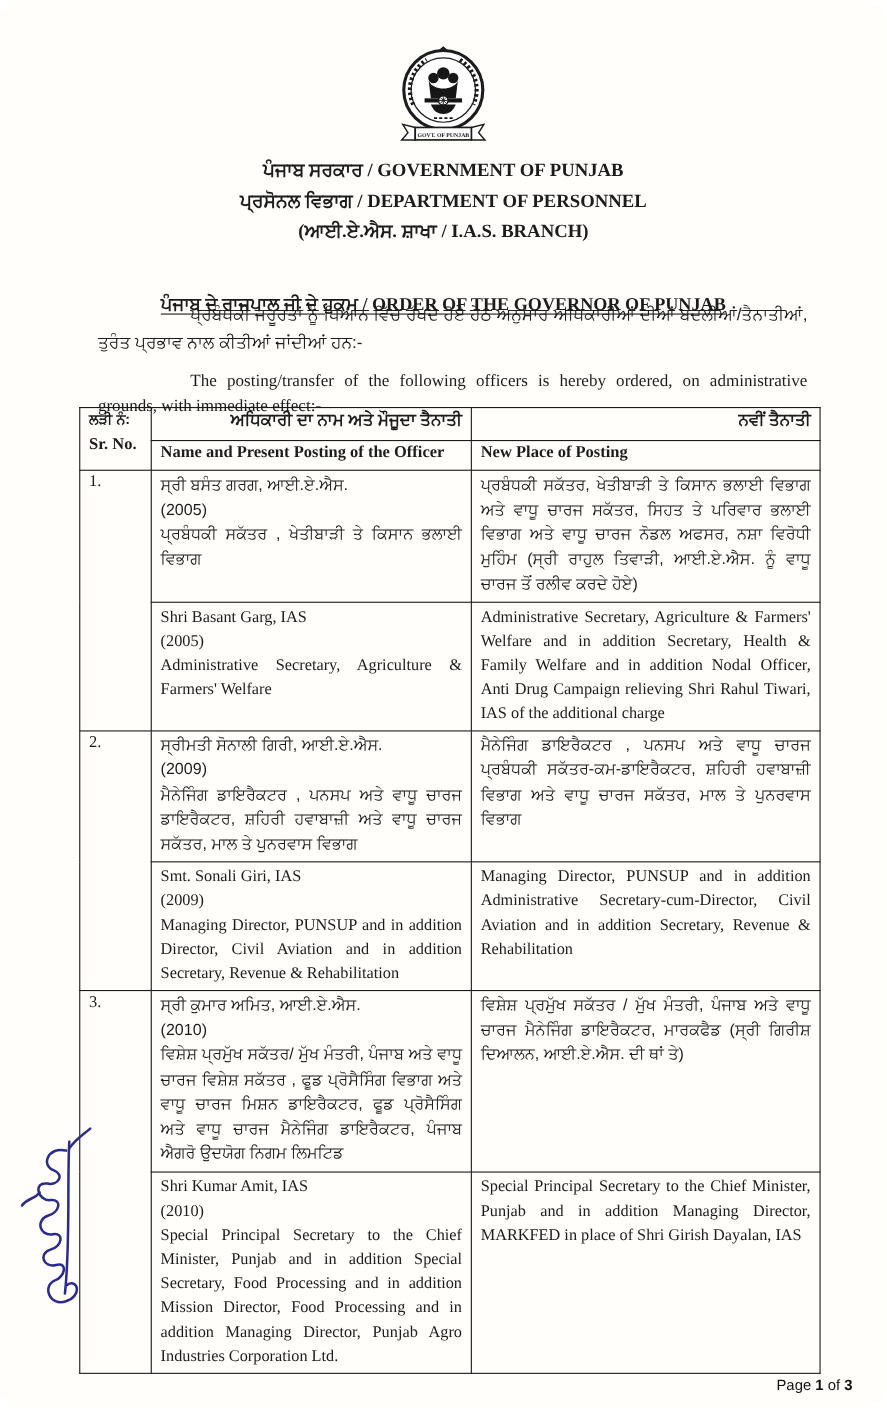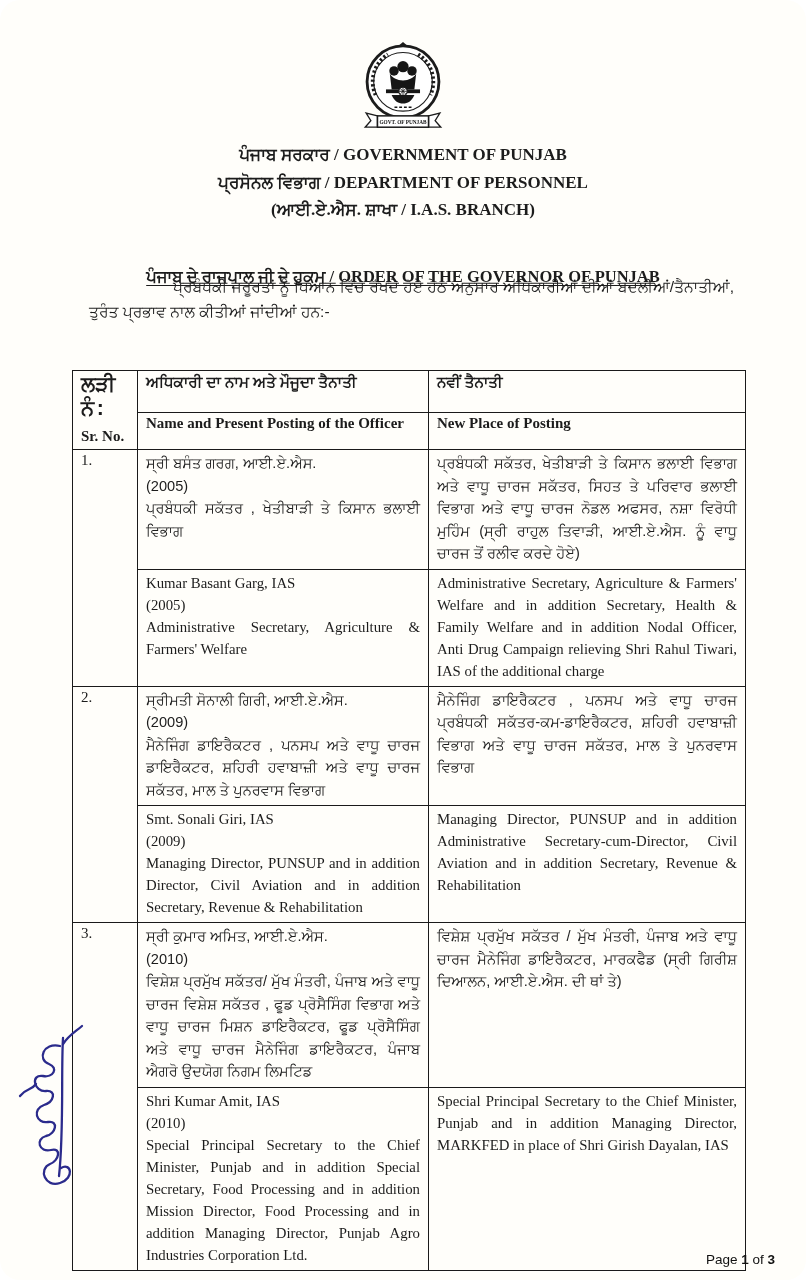--- a/index.html
+++ b/index.html
@@ -24,24 +24,24 @@
   .intro p{margin:11px;text-align:justify;text-indent:84px;}
   .intro .pb-text{font-family:"Liberation Sans",sans-serif;font-size:15.5px;line-height:25px;}
   .intro .en-text{font-family:"Liberation Serif",serif;font-size:15.5px;line-height:23px;margin-top:6px;}
 
   
   table.doc-table{position:absolute;top:370px;left:72px;width:673px;
                   border-collapse:collapse;table-layout:fixed;}
   .doc-table td{border:1.6px solid #1a1a1a;vertical-align:top;padding:2px 8px 4px 8px;}
   .pb{font-family:"Liberation Sans",sans-serif;font-size:14.6px;line-height:22.5px;text-align:justify;}
   .en{font-family:"Liberation Serif",serif;font-size:14.8px;line-height:22px;text-align:justify;}
-  td.hdr-pb-cell{font-family:"Liberation Sans",sans-serif;font-size:15.2px;font-weight:bold;text-align:left;}
+  td.hdr-pb-cell{font-family:"Liberation Sans",sans-serif;font-size:15.2px;font-weight:bold;text-align:right;}
   td.hdr-en-cell{font-family:"Liberation Serif",serif;font-size:15px;font-weight:bold;text-align:left;}
   td.sr-cell{font-family:"Liberation Serif",serif;font-size:15px;text-align:left;}
-  .sr-hdr-pb{font-family:Liberation Mono, monospace;font-size:21px;font-weight:bold;}
+  .sr-hdr-pb{font-family:Liberation Sans, sans-serif;font-size:13px;font-weight:bold;}
   .sr-hdr-en{font-family:"Liberation Serif",serif;font-size:15px;font-weight:bold;margin-top:7px;}
 
   
   .signature{position:absolute;left:12px;top:1022px;width:95px;height:185px;}
 
   
   .footer{position:absolute;top:1252px;right:31px;font-family:"Liberation Sans",sans-serif;
           font-size:13.5px;color:#111;margin-left:23px;}
   .footer .num{font-weight:bold;}
 </style>
@@ -78,20 +78,21 @@
   <div class="gov-header">
     <div>ਪੰਜਾਬ ਸਰਕਾਰ / GOVERNMENT OF PUNJAB</div>
     <div>ਪ੍ਰਸੋਨਲ ਵਿਭਾਗ / DEPARTMENT OF PERSONNEL</div>
     <div>(ਆਈ.ਏ.ਐਸ. ਸ਼ਾਖਾ / I.A.S. BRANCH)</div>
   </div>
 
   <div class="order-title">ਪੰਜਾਬ ਦੇ ਰਾਜਪਾਲ ਜੀ ਦੇ ਹੁਕਮ / ORDER OF THE GOVERNOR OF PUNJAB</div>
 
   <div class="intro">
     <p class="pb-text">ਪ੍ਰਬੰਧਕੀ ਜਰੂਰਤਾਂ ਨੂੰ ਧਿਆਨ ਵਿੱਚ ਰੱਖਦੇ ਹੋਏ ਹੇਠ ਅਨੁਸਾਰ ਅਧਿਕਾਰੀਆਂ ਦੀਆਂ ਬਦਲੀਆਂ/ਤੈਨਾਤੀਆਂ, ਤੁਰੰਤ ਪ੍ਰਭਾਵ ਨਾਲ ਕੀਤੀਆਂ ਜਾਂਦੀਆਂ ਹਨ:-</p>
+    <p class="en-text">The posting/transfer of the following officers is hereby ordered, on administrative grounds, with immediate effect:-</p>
   </div>
 
   <table class="doc-table">
     <colgroup>
         <col style="width:65px">
         <col style="width:291px">
         <col style="width:317px">
       </colgroup>
     <tbody>
 
@@ -112,21 +113,21 @@
         <td rowspan="2" class="sr-cell">1.</td>
         <td class="pb">
           <div>ਸ੍ਰੀ ਬਸੰਤ ਗਰਗ, ਆਈ.ਏ.ਐਸ.</div>
           <div>(2005)</div>
           <div>ਪ੍ਰਬੰਧਕੀ ਸਕੱਤਰ , ਖੇਤੀਬਾੜੀ ਤੇ ਕਿਸਾਨ ਭਲਾਈ ਵਿਭਾਗ</div>
         </td>
         <td class="pb">ਪ੍ਰਬੰਧਕੀ ਸਕੱਤਰ, ਖੇਤੀਬਾੜੀ ਤੇ ਕਿਸਾਨ ਭਲਾਈ ਵਿਭਾਗ ਅਤੇ ਵਾਧੂ ਚਾਰਜ ਸਕੱਤਰ, ਸਿਹਤ ਤੇ ਪਰਿਵਾਰ ਭਲਾਈ ਵਿਭਾਗ ਅਤੇ ਵਾਧੂ ਚਾਰਜ ਨੋਡਲ ਅਫਸਰ, ਨਸ਼ਾ ਵਿਰੋਧੀ ਮੁਹਿੰਮ (ਸ੍ਰੀ ਰਾਹੁਲ ਤਿਵਾੜੀ, ਆਈ.ਏ.ਐਸ. ਨੂੰ ਵਾਧੂ ਚਾਰਜ ਤੋਂ ਰਲੀਵ ਕਰਦੇ ਹੋਏ)</td>
       </tr>
       <tr style="height:100px">
         <td class="en">
-          <div>Kumar Basant Garg, IAS</div>
+          <div>Shri Basant Garg, IAS</div>
           <div>(2005)</div>
           <div>Administrative Secretary, Agriculture &amp; Farmers' Welfare</div>
         </td>
         <td class="en">Administrative Secretary, Agriculture &amp; Farmers' Welfare and in addition Secretary, Health &amp; Family Welfare and in addition Nodal Officer, Anti Drug Campaign relieving Shri Rahul Tiwari, IAS of the additional charge</td>
       </tr>
 
       <tr style="height:113px">
         <td rowspan="2" class="sr-cell">2.</td>
         <td class="pb">
           <div>ਸ੍ਰੀਮਤੀ ਸੋਨਾਲੀ ਗਿਰੀ, ਆਈ.ਏ.ਐਸ.</div>

